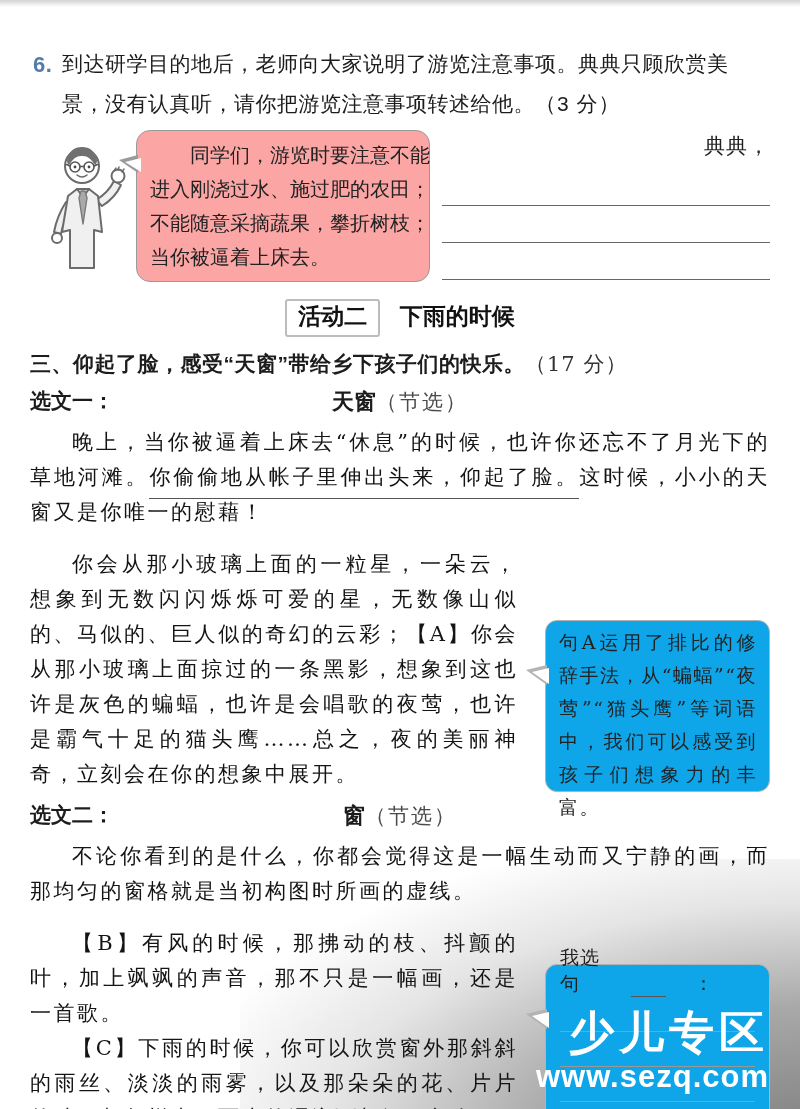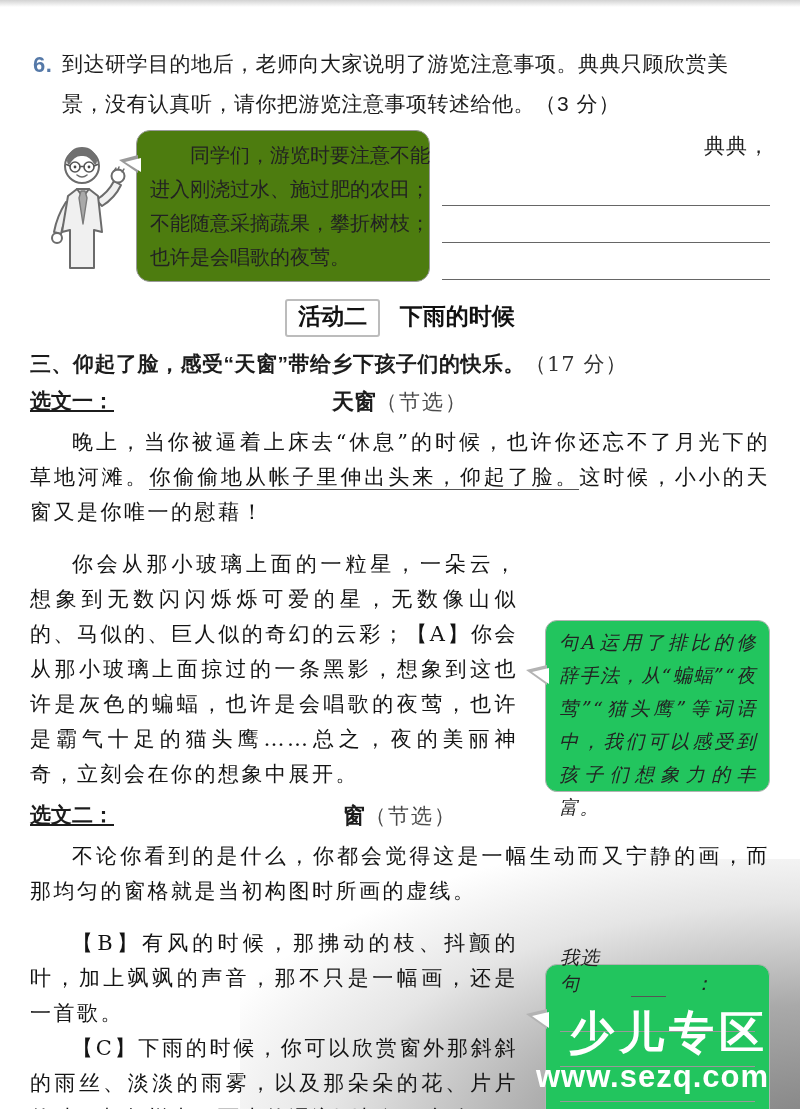--- a/index.html
+++ b/index.html
@@ -16,21 +16,21 @@
   
   .q6 { position:relative; padding-left:32px; font-size:21px; line-height:40px; letter-spacing:0.5px; }
   .q6-num { position:absolute; left:3px; top:1px; color:#5579a8; font-weight:bold; font-size:22px; }
   .score { letter-spacing:1px; }
 
   
   .convey-row { display:flex; align-items:flex-start; margin-top:6px; }
   .teacher { width:106px; flex:none; padding-top:8px; }
   .speech-bubble {
     position:relative; flex:none; width:294px; min-height:142px;
-    border:1.6px solid #9a9a9a; border-radius:14px; background:#4d7c0f;
+    border:1.6px solid #9a9a9a; border-radius:14px; background:#fca5a5;
     padding:7px 10px 7px 13px;
     font-family:"DejaVu Serif", serif; font-size:20px; line-height:34px; color:#222;
   }
   .speech-bubble::before { content:""; position:absolute; left:-18px; top:24px;
     border-style:solid; border-width:5px 19px 13px 0;
     border-color:transparent #9a9a9a transparent transparent; }
   .speech-bubble::after { content:""; position:absolute; left:-12px; top:27px;
     border-style:solid; border-width:4px 16px 10px 0;
     border-color:transparent #ffffff transparent transparent; }
   .bubble-line { white-space:nowrap; }
@@ -47,36 +47,36 @@
   .activity-header { margin-top:17px; text-align:center; font-size:23px; font-weight:bold; color:#111; }
   .badge { display:inline-block; border:2px solid #bcbcbc; border-radius:3px;
     padding:0px 11px 3px; margin-right:13px; }
 
   
   .q3 { margin-top:13px; font-size:21px; font-weight:bold; letter-spacing:0.5px; }
   .q3 .score { font-weight:normal; color:#333; font-family:"DejaVu Serif", serif; }
 
   
   .passage-header { position:relative; margin-top:9px; height:32px; font-size:21px; }
-  .passage-label { font-weight:bold; position:relative; z-index:1;text-decoration:underline; }
+  .passage-label { font-weight:bold; position:relative; z-index:1; }
   .passage-title { position:absolute; left:0; right:0; top:0; text-align:center; }
   .passage-title .ttl { font-weight:bold; font-size:22px; }
   .passage-title .sub { font-family:"DejaVu Serif", serif; color:#4a4a4a; letter-spacing:2px; }
 
   .passage { font-family:"DejaVu Serif", serif; font-size:21px; line-height:35px;
     letter-spacing:2.5px; text-align:justify; text-justify:inter-character; color:#141414; }
   .p-indent { text-indent:2em; }
   .mt6 { margin-top:6px; }
-  .underlined { border-bottom:1.3px solid #555; padding-bottom:0;margin-top:34px; }
+  .underlined { border-bottom:1.3px solid #555; padding-bottom:9px;margin-top:34px; }
 
   .two-col { display:flex; align-items:flex-end; margin-top:17px; }
   .col-left { width:488px; flex:none; }
 
-  .callout { position:relative; flex:1; margin-left:27px; background:#22c55e;
-    border:1.6px solid #b3b3b3; border-radius:12px;font-style:italic; }
+  .callout { position:relative; flex:1; margin-left:27px; background:#0ea5e9;
+    border:1.6px solid #b3b3b3; border-radius:12px; }
   .callout::before { content:""; position:absolute; left:-20px; top:44px;
     border-style:solid; border-width:5px 21px 15px 0;
     border-color:transparent #b3b3b3 transparent transparent; }
   .callout::after { content:""; position:absolute; left:-14px; top:47px;
     border-style:solid; border-width:4px 17px 12px 0;
     border-color:transparent #ffffff transparent transparent; }
   .callout-note { height:172px; margin-top:7px; padding:5px 12px 0 13px;
     font-family:"DejaVu Serif", serif; font-size:19px; line-height:33px;
     letter-spacing:1.5px; color:#222; text-align:justify; }
   .callout-write { height:172px; margin-top:4px; padding:4px 14px 0;
@@ -137,21 +137,21 @@
             <circle cx="59" cy="29" r="1.4" fill="#444" stroke="none"></circle>
             <path d="M47 37 Q52 41 57 37" fill="none" stroke-width="1.6"></path>
           </g>
         </svg>
       </div>
 
       <div class="speech-bubble">
         <div class="bubble-line indent2">同学们，游览时要注意不能</div>
         <div class="bubble-line">进入刚浇过水、施过肥的农田；</div>
         <div class="bubble-line">不能随意采摘蔬果，攀折树枝；</div>
-        <div class="bubble-line">也许是会唱歌的夜莺。</div>
+        <div class="bubble-line">当你被逼着上床去。</div>
       </div>
 
       <div class="answer-area">
         <div class="answer-row">
           <span class="prefix">典典，</span>
           <span class="blank"></span>
         </div>
         <div class="answer-row ruled"></div>
         <div class="answer-row ruled"></div>
         <div class="answer-row ruled"></div>

